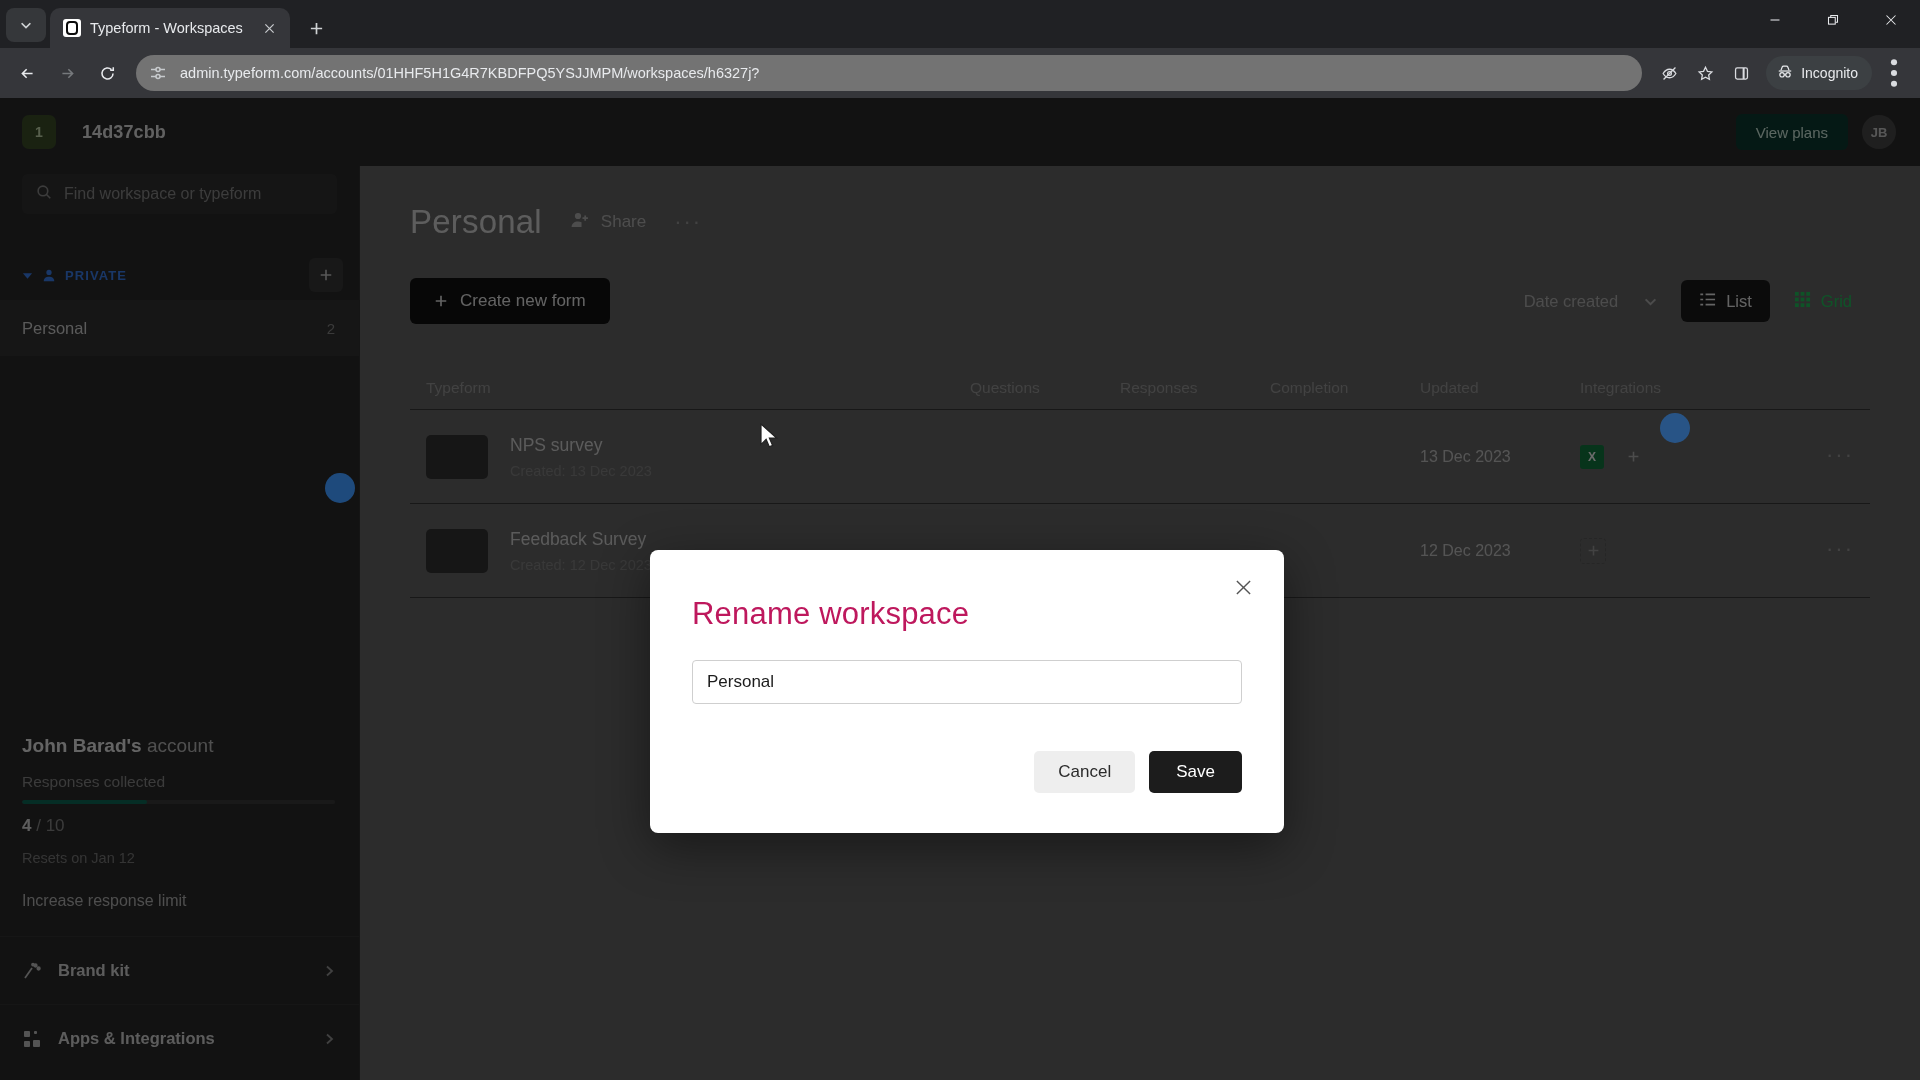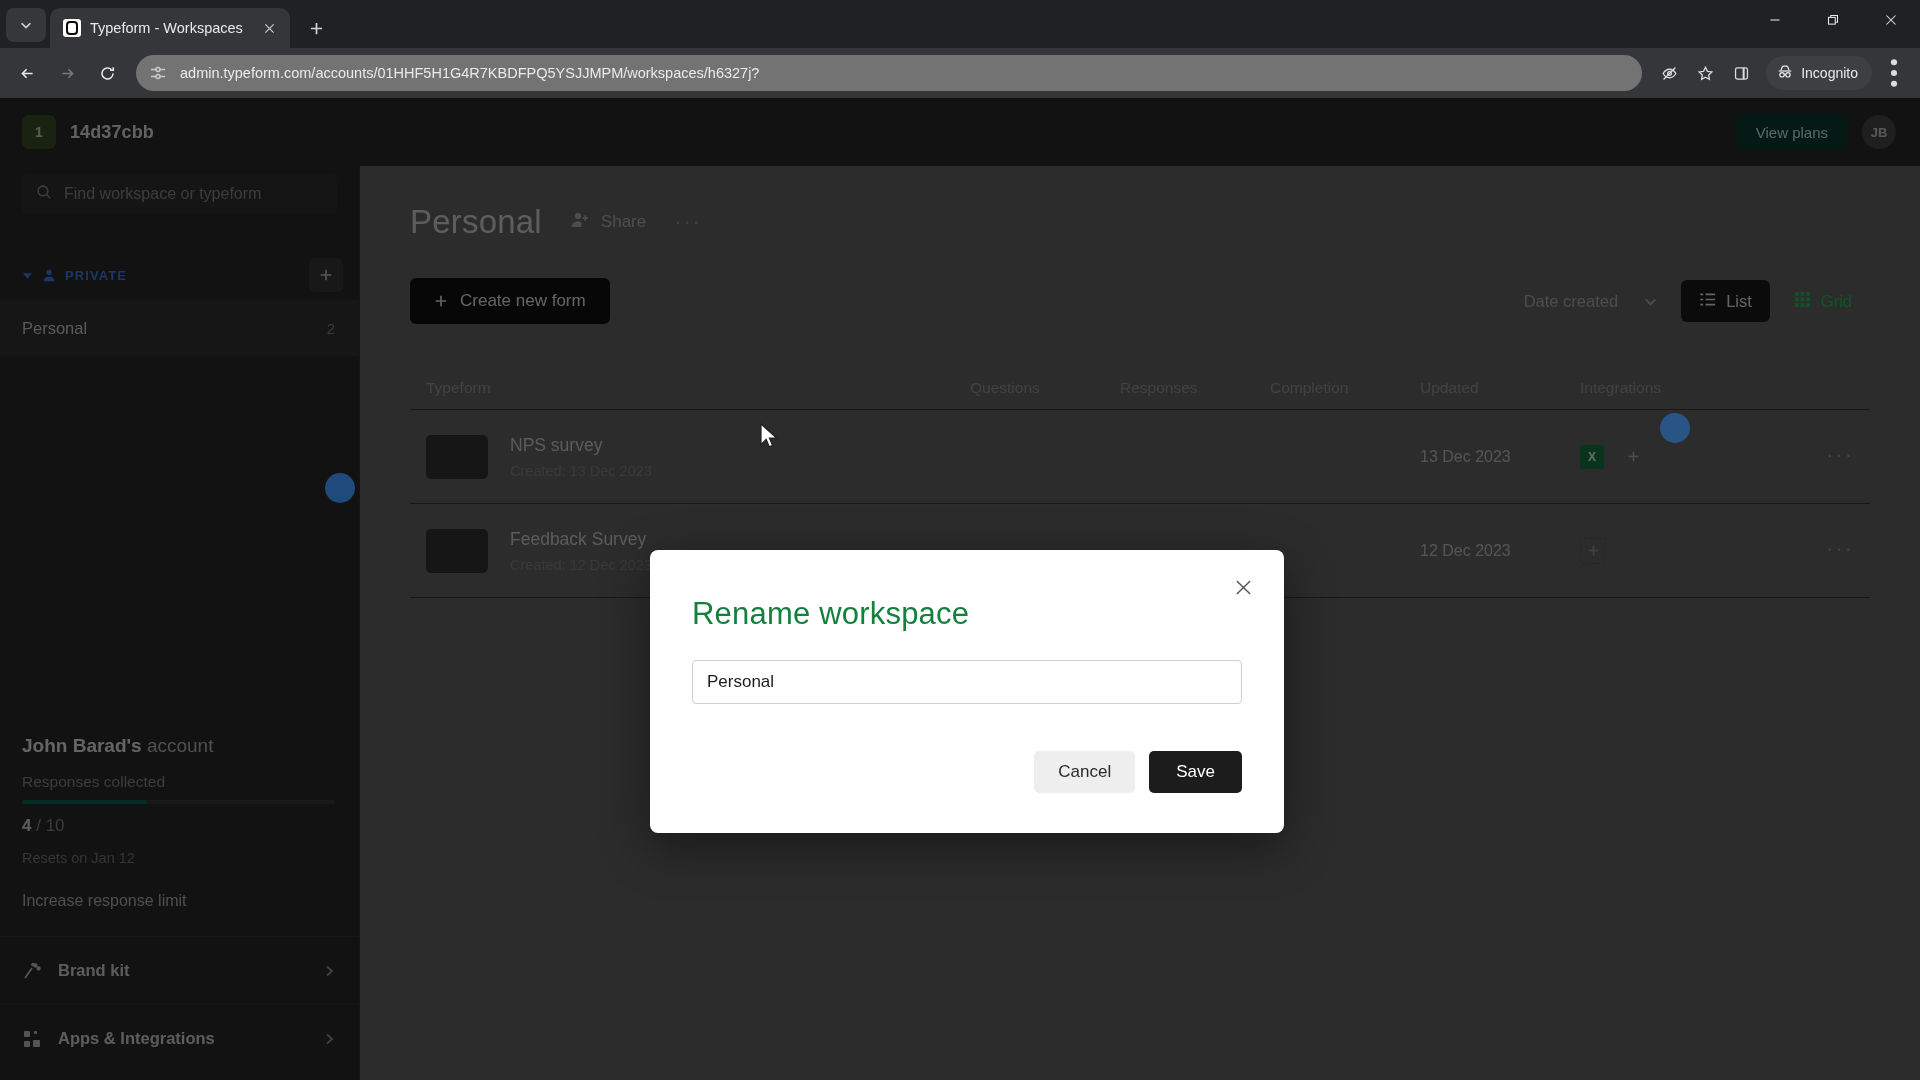--- a/index.html
+++ b/index.html
@@ -103,21 +103,21 @@
 
   .app-top {
     height: 68px; display: flex; align-items: center; flex: 0 0 68px;
     padding: 0 24px 0 22px; background:#2c2c2c;
   }
   .acct-badge {
     width: 34px; height: 34px; border-radius: 7px; background: #3d5229;
     color: #cfe3b5; display: flex; align-items: center; justify-content: center;
     font-size: 14px; font-weight: 600; flex: 0 0 34px;
   }
-  .acct-name { color: #e8e8e8; font-size: 18px; font-weight: 600; margin-left: 14px; letter-spacing: .1px; }
+  .acct-name { color: #e8e8e8; font-size: 18px; font-weight: 600; margin-left: 26px; letter-spacing: .1px; }
   .app-top-right { margin-left: auto; display: flex; align-items: center; gap: 14px; }
   .viewplans {
     background: #0c3c32; color: #d8f3e6; border: none; border-radius: 6px;
     height: 36px; padding: 0 20px; font-size: 15px; font-family: inherit;
   }
   .avatar {
     width: 34px; height: 34px; border-radius: 50%; background: #4a4a4a;
     color: #d0d0d0; display: flex; align-items: center; justify-content: center;
     font-size: 13px; font-weight: 600;
   }
@@ -248,21 +248,21 @@
     position: absolute; left: 650px; top: 452px; width: 634px;
     background: #ffffff; border-radius: 8px; padding: 34px 42px 40px 42px;
     box-shadow: 0 14px 50px rgba(0,0,0,0.45);
   }
   .modal-close {
     position: absolute; right: 26px; top: 22px; width: 30px; height: 30px;
     display: flex; align-items: center; justify-content: center; color: #555;
   }
   .modal-close svg { width: 17px; height: 17px; }
   .modal-title {
-    font-size: 31px; color: #15803d; font-weight: 400;
+    font-size: 31px; color: #be185d; font-weight: 400;
     letter-spacing: .2px; margin: 12px 0 28px 0;
   }
   .modal-input {
     width: 100%; height: 44px; border: 1px solid #cfcfcf; border-radius: 4px;
     padding: 0 14px; font-size: 17px; color: #1c1c1c; font-family: inherit;
     background: #fff; outline: none;
   }
   .modal-actions { display: flex; justify-content: flex-end; gap: 14px; margin-top: 47px; }
   .btn-cancel {
     background: #eeeeee; color: #2b2b2b; border: none; border-radius: 5px;

